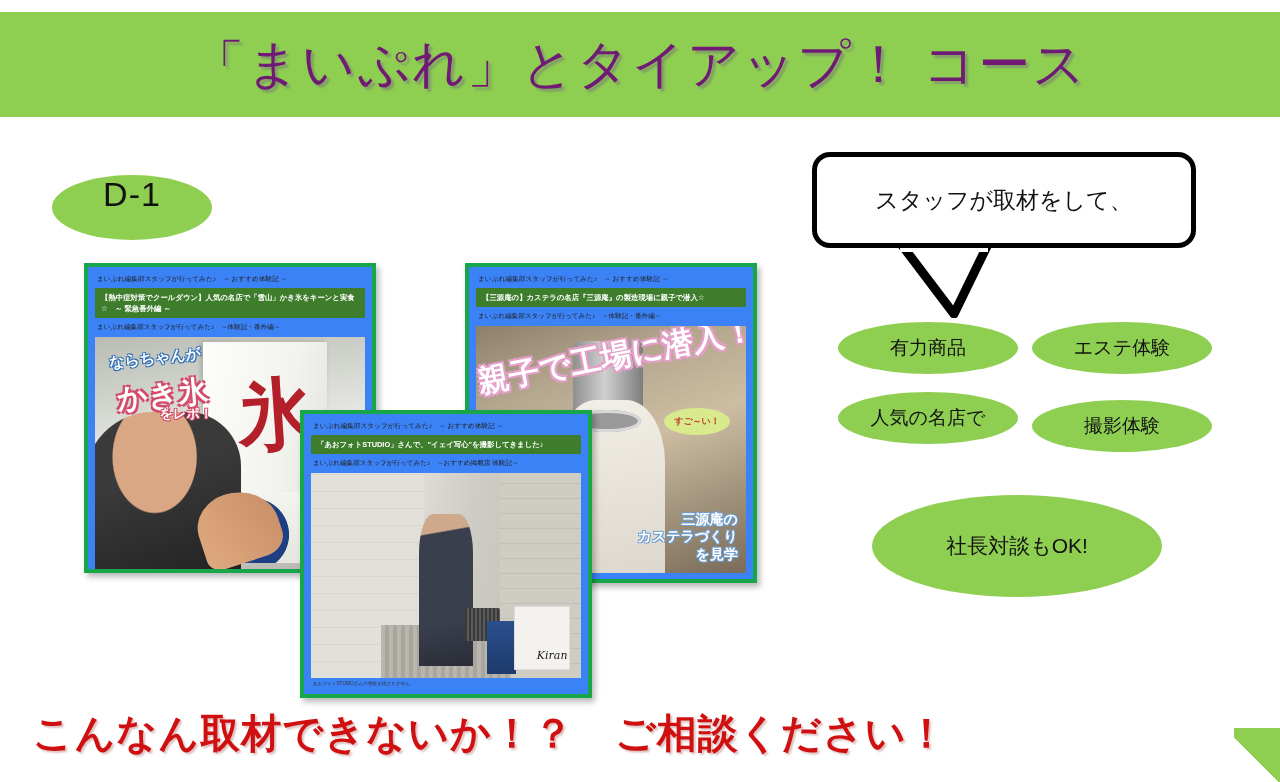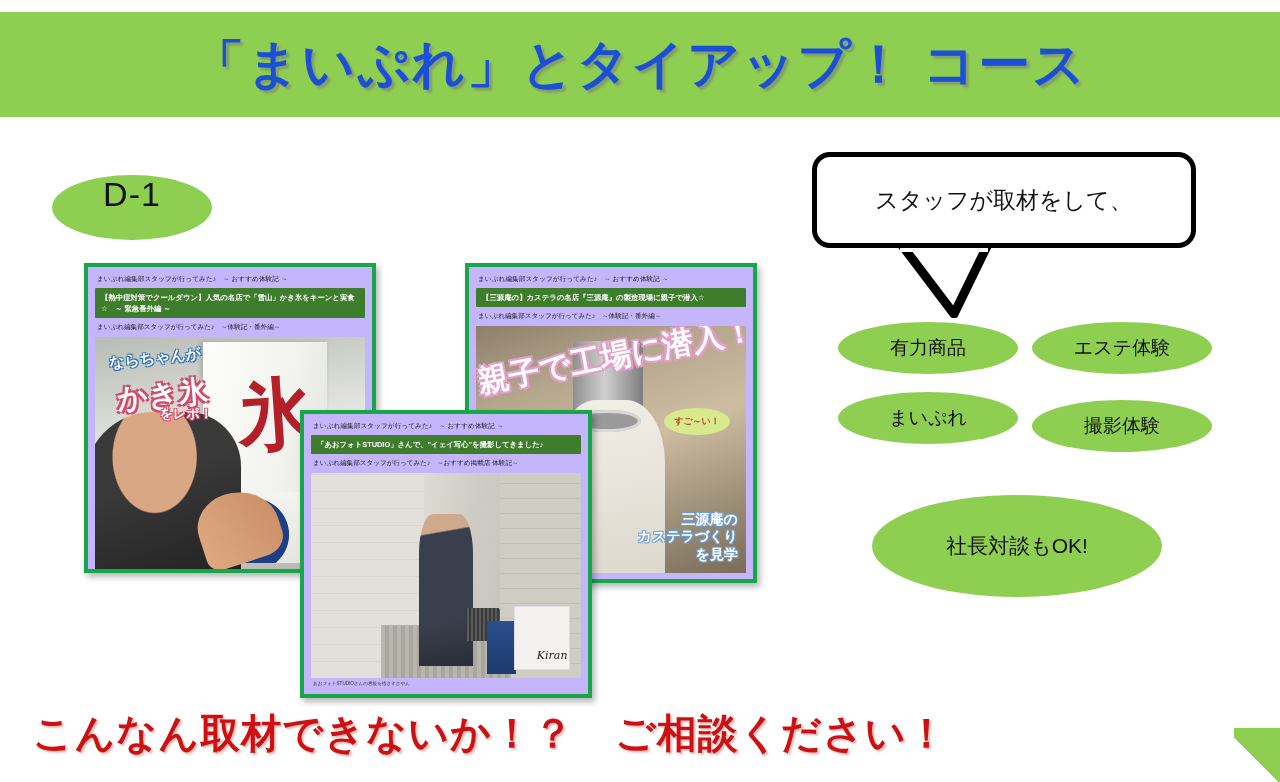--- a/index.html
+++ b/index.html
@@ -12,21 +12,21 @@
   }
   .slide{position:relative;width:1280px;height:782px;background:#fff;overflow:hidden;}
 
   
   .header-band{
     position:absolute;left:0;top:12px;width:1280px;height:105px;
     background:#8ECE51;
     display:flex;align-items:center;justify-content:center;
   }
   .header-title{
-    font-size:52px;font-weight:bold;color:#1d4ed8;
+    font-size:52px;font-weight:normal;color:#701a75;
     letter-spacing:2px;
     text-shadow:3px 3px 2px rgba(120,120,120,.55);
     white-space:nowrap;
   }
 
   
   .badge-d1{
     position:absolute;left:52px;top:175px;width:160px;height:65px;
     background:#8ECE51;border-radius:50%;
     display:flex;justify-content:center;
@@ -57,21 +57,21 @@
 
   .e-koujou{left:838px;top:322px;}
   .e-esute {left:1032px;top:322px;}
   .e-taberu{left:838px;top:392px;}
   .e-satsuei{left:1032px;top:400px;align-items:center;}
   .e-shachou{left:872px;top:495px;}
   .e-yuuryoku{left:872px;top:625px;}
 
   
   .card{
-    position:absolute;background:#c4b5fd;
+    position:absolute;background:#3b82f6;
     border:4px solid #17A74A;
     box-sizing:border-box;
     box-shadow:3px 4px 6px rgba(0,0,0,.28);
     padding:6px 7px 6px 7px;
     overflow:hidden;
   }
   .card-kicker{
     font-size:6.6px;color:#222;margin:2px 0 4px 2px;letter-spacing:.1px;
     white-space:nowrap;
   }
@@ -224,21 +224,21 @@
     </div>
   </div>
 
   <div class="ell ell-small e-koujou">
     <div class="ln">有力商品</div>
   </div>
   <div class="ell ell-small e-esute">
     <div class="ln">エステ体験</div>
   </div>
   <div class="ell ell-small e-taberu">
-    <div class="ln">まいぷれ</div>
+    <div class="ln">人気の名店で</div>
   </div>
   <div class="ell ell-small e-satsuei">
     <div class="ln">撮影体験</div>
   </div>
 
   <div class="ell ell-big e-shachou">
     <div class="ln">社長対談もOK!</div>
   </div>
 
   <div class="card card1">

